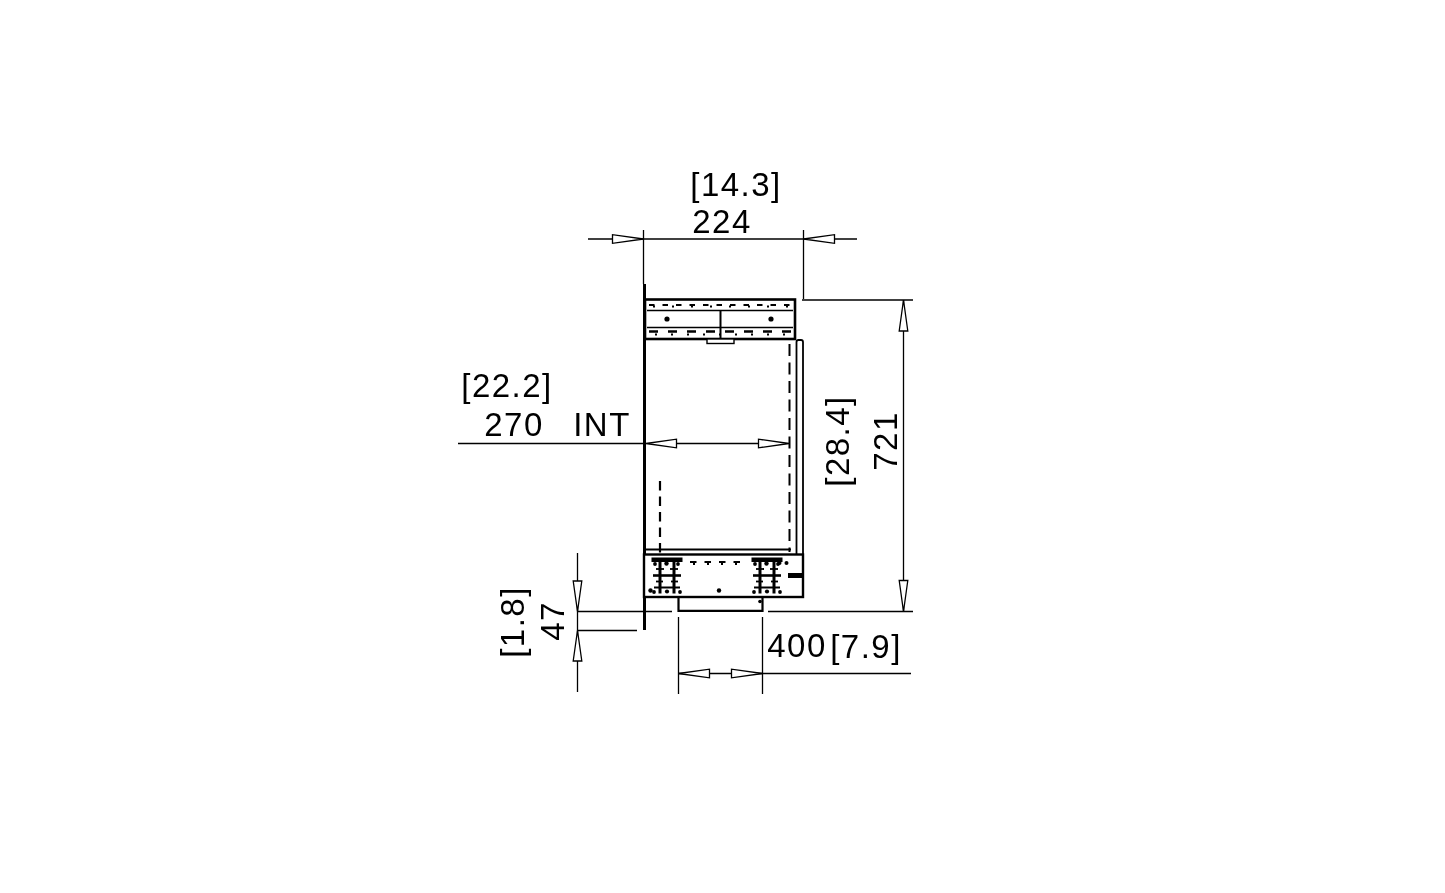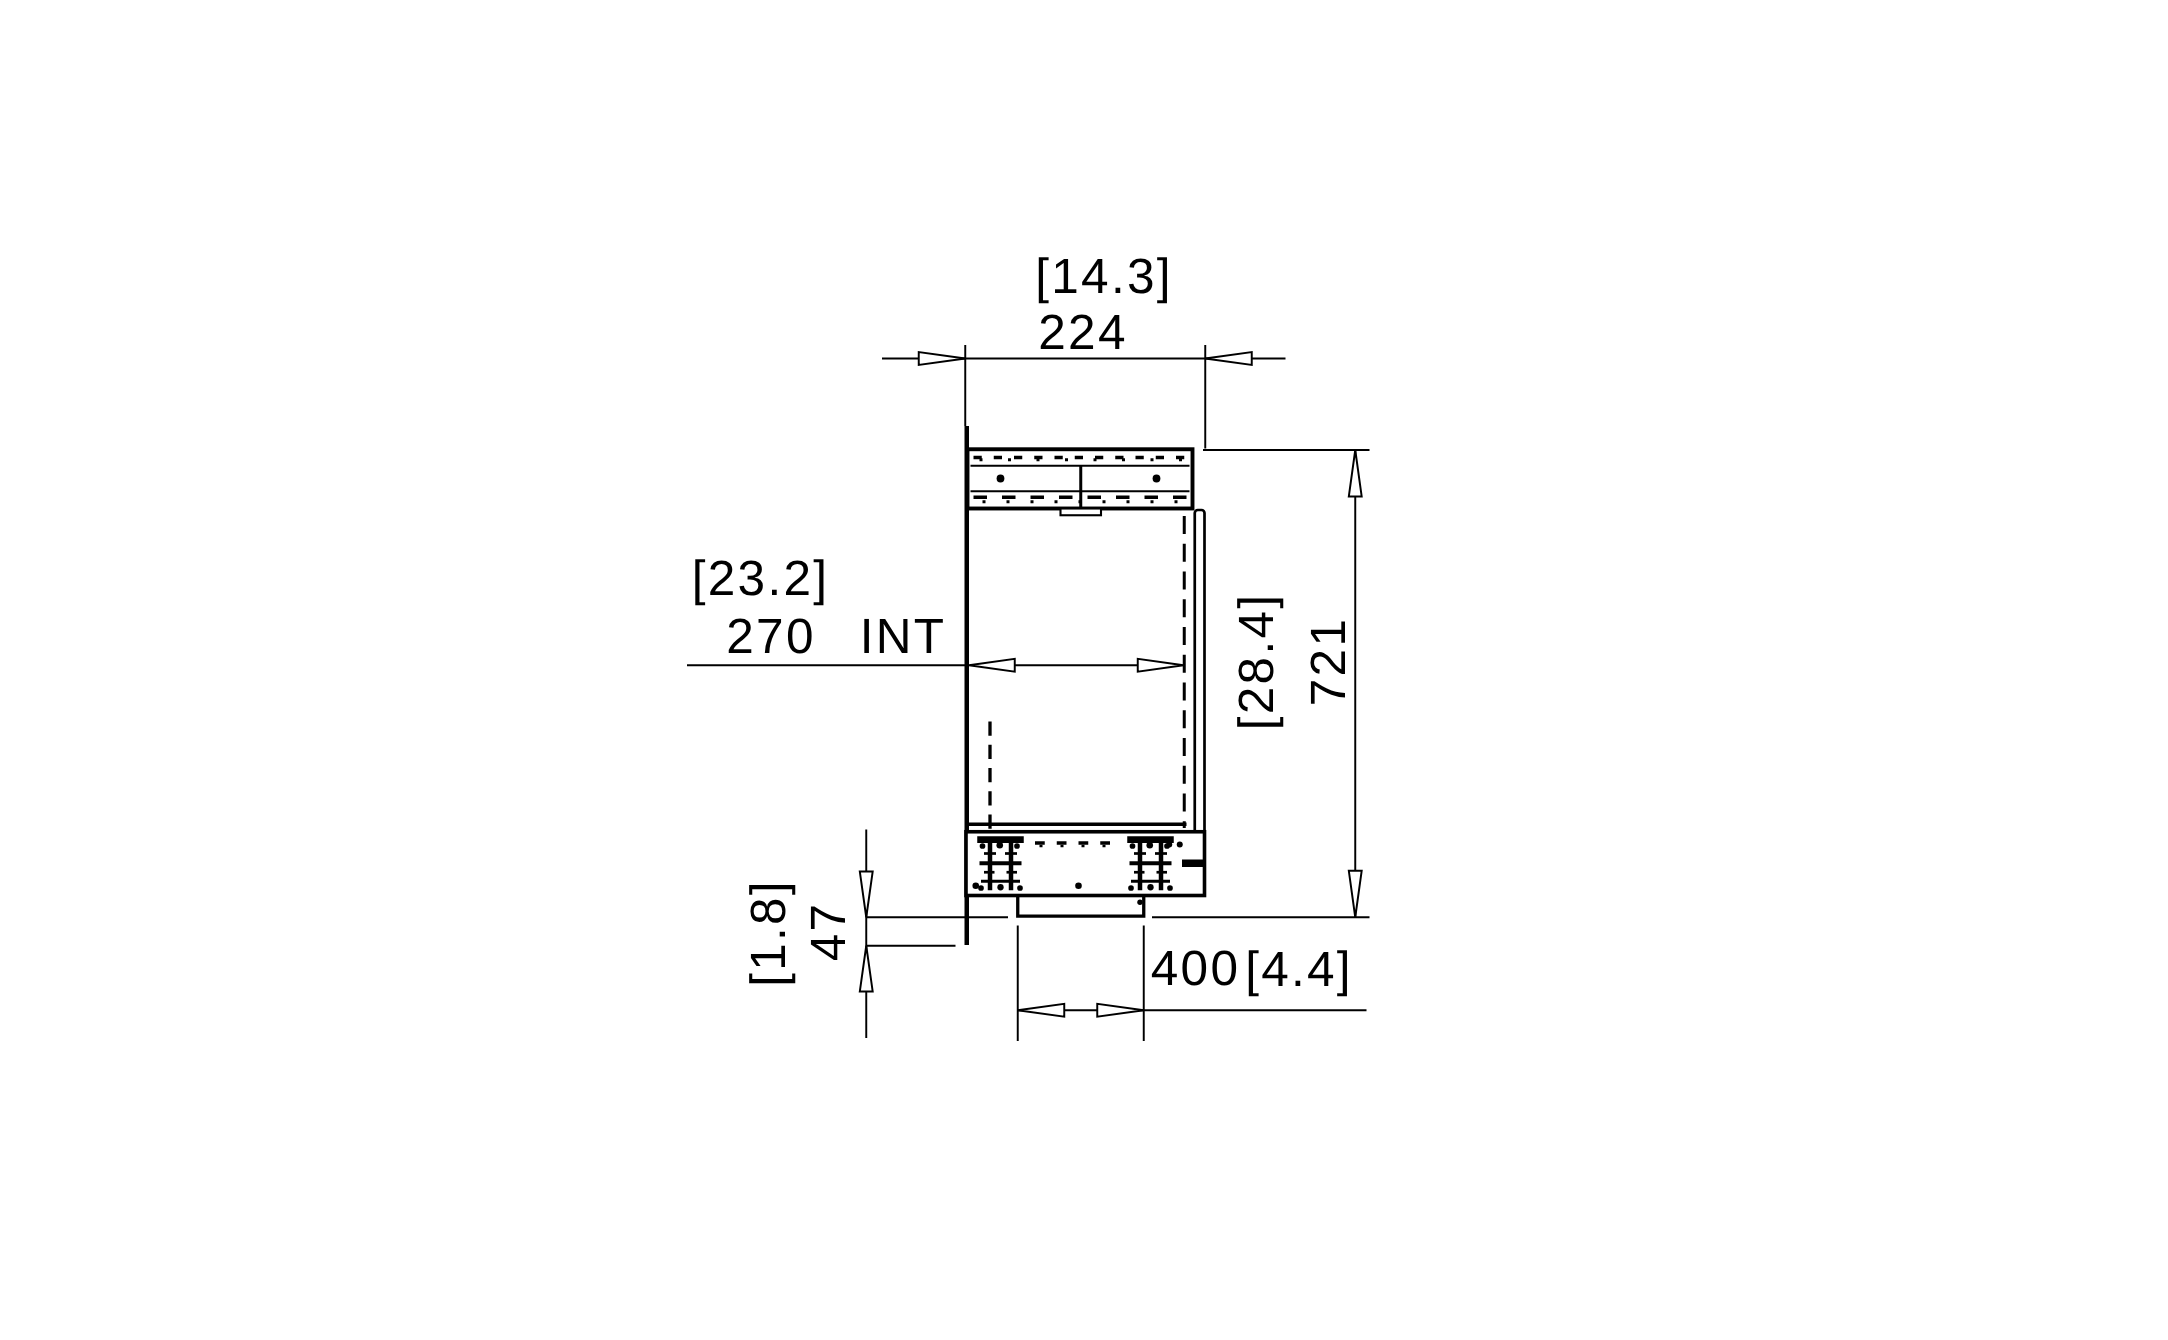--- a/index.html
+++ b/index.html
@@ -146,26 +146,26 @@
       <line x1="762.5" y1="617" x2="762.5" y2="694"></line>
       <line x1="678.5" y1="673.5" x2="911" y2="673.5"></line>
       <polygon points="678.5,673.5 709.5,669.2 709.5,677.8" fill="#fff"></polygon>
       <polygon points="762.5,673.5 731.5,669.2 731.5,677.8" fill="#fff"></polygon>
     </g>
   </svg>
 
   <div class="dim-label" style="left:736px; top:184px;">[14.3]</div>
   <div class="dim-label" style="left:722px; top:221px;">224</div>
 
-  <div class="dim-label" style="left:507px; top:385px;">[23.2]</div>
+  <div class="dim-label" style="left:507px; top:385px;">[22.2]</div>
   <div class="dim-label" style="left:514px; top:424px;">270</div>
   <div class="dim-label" style="left:602px; top:424px;">INT</div>
 
   <div class="dim-label rot" style="left:837px; top:441px;">[28.4]</div>
   <div class="dim-label rot" style="left:885px; top:441px;">721</div>
 
   <div class="dim-label rot" style="left:512px; top:622px;">[1.8]</div>
   <div class="dim-label rot" style="left:552px; top:621px;">47</div>
 
   <div class="dim-label" style="left:797px; top:645px;">400</div>
-  <div class="dim-label" style="left:866px; top:646px;">[4.4]</div>
+  <div class="dim-label" style="left:866px; top:646px;">[7.9]</div>
 
 </div>
 
 </body></html>

